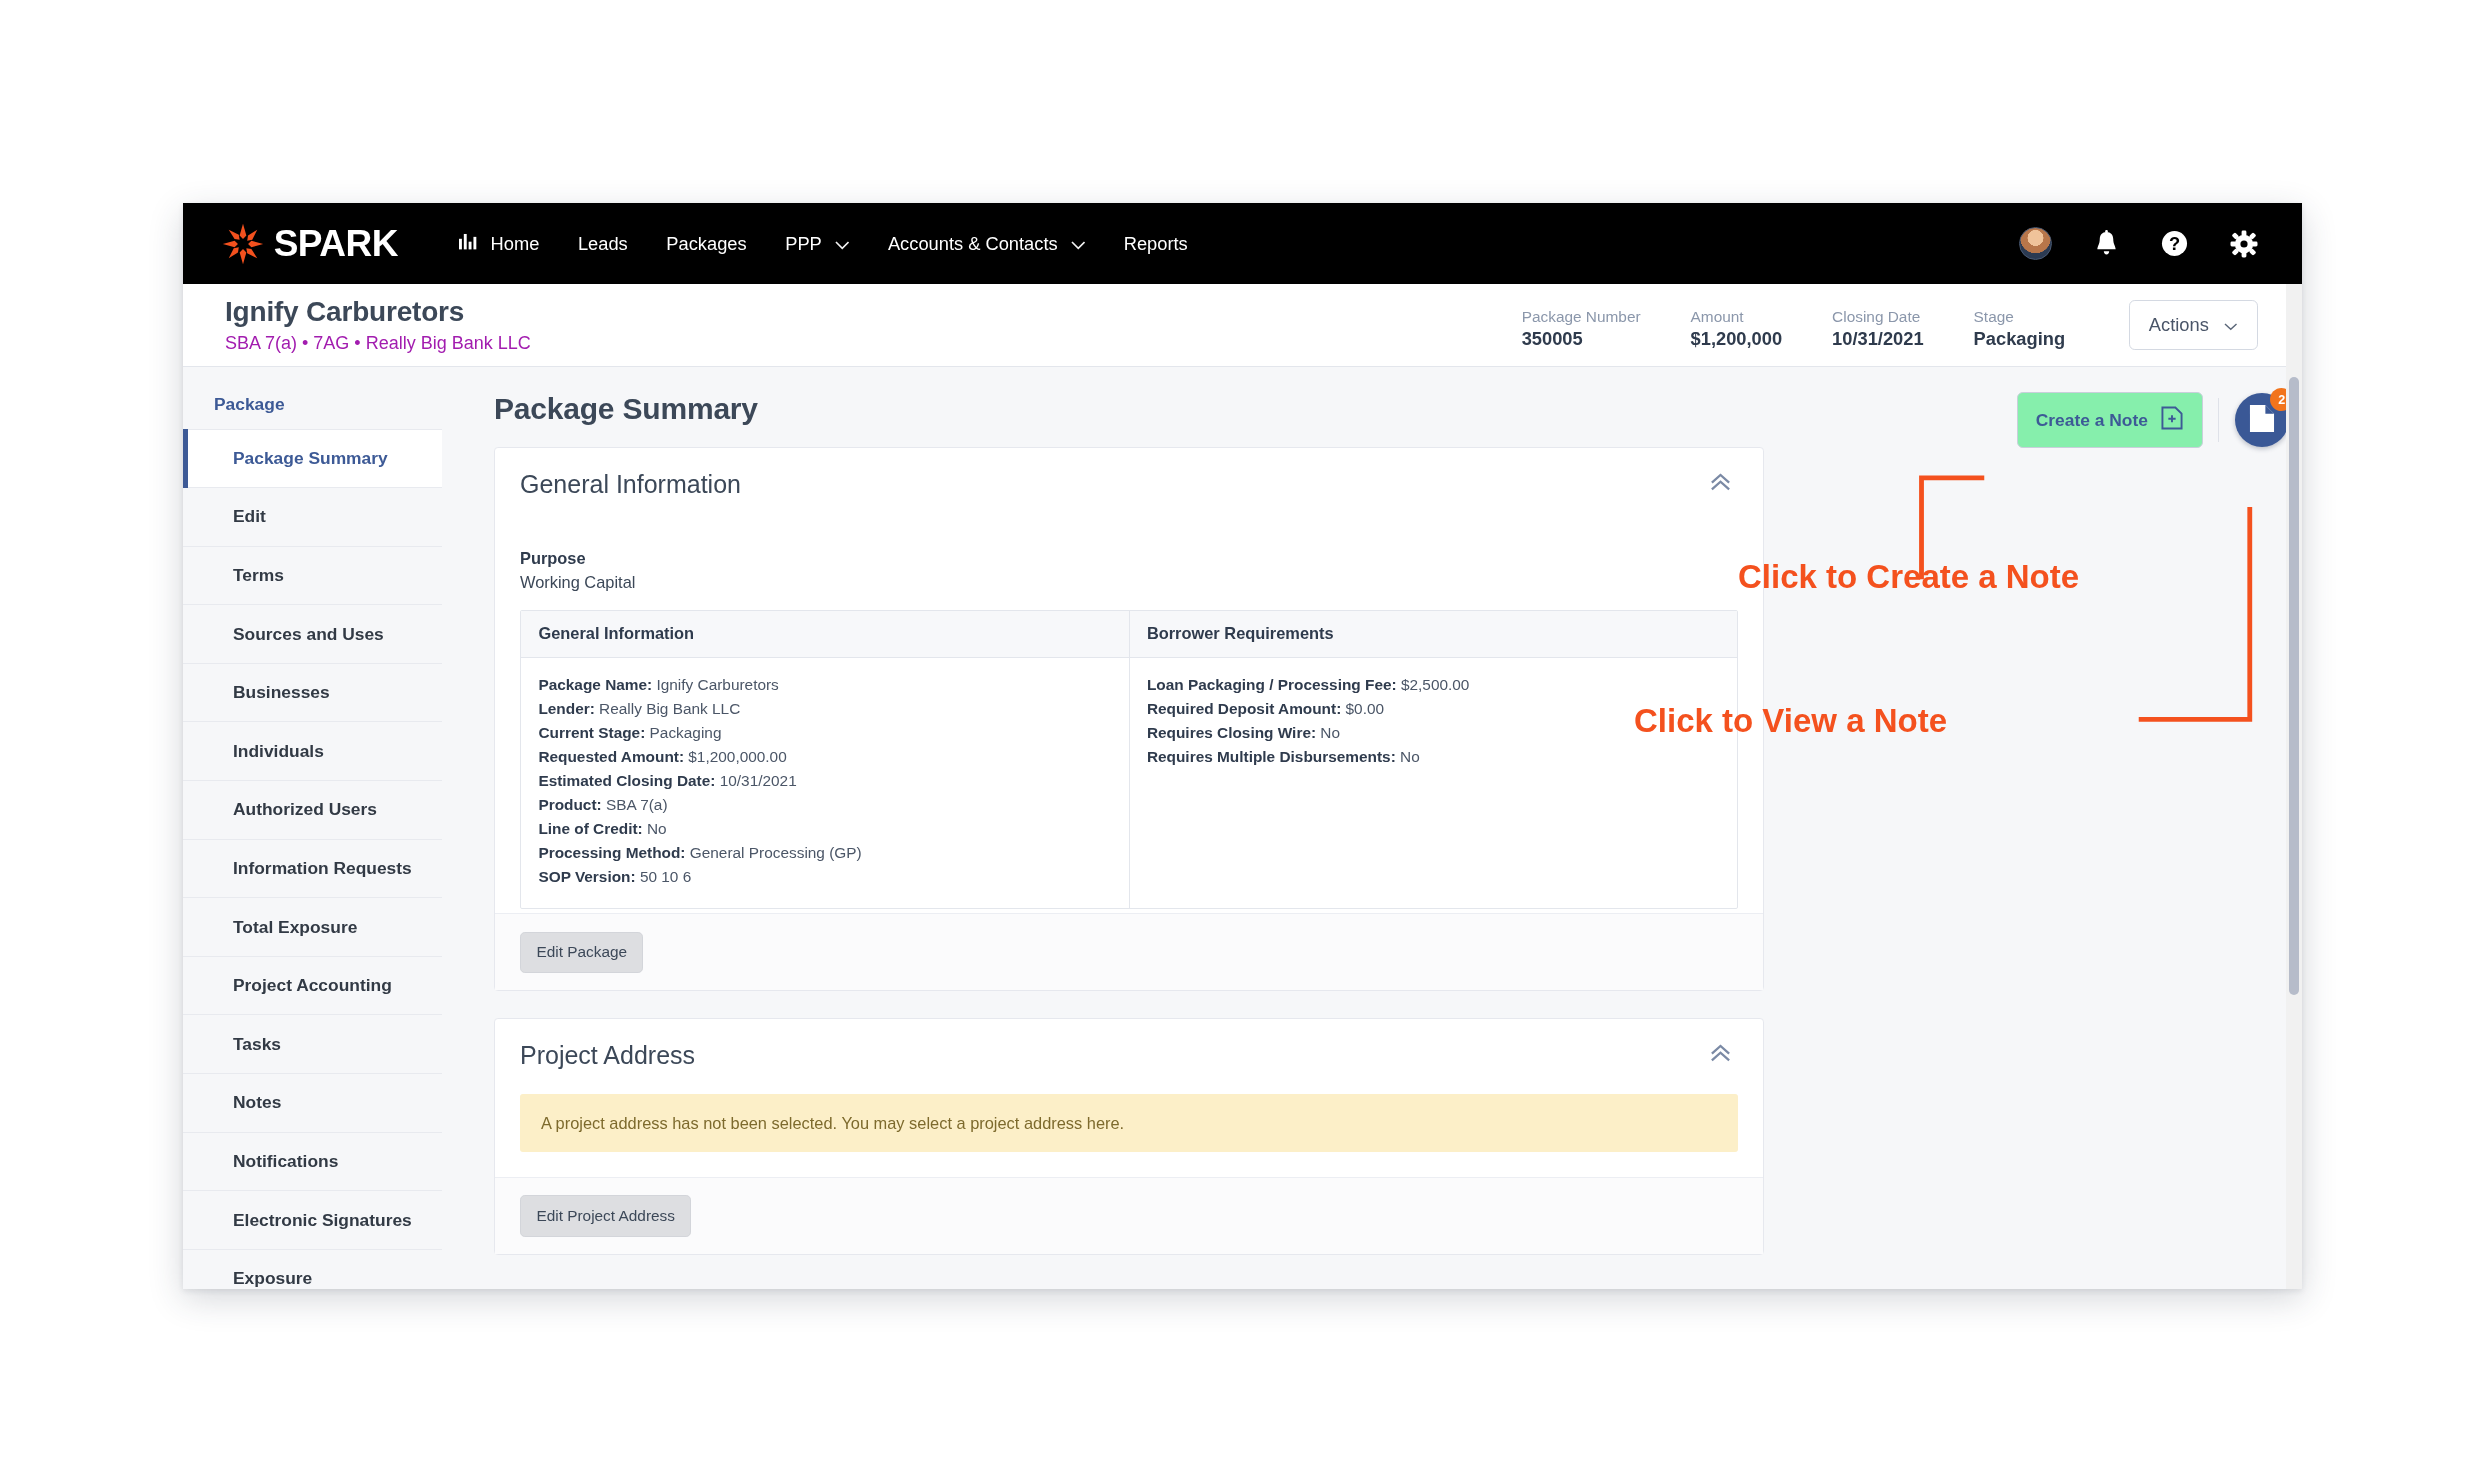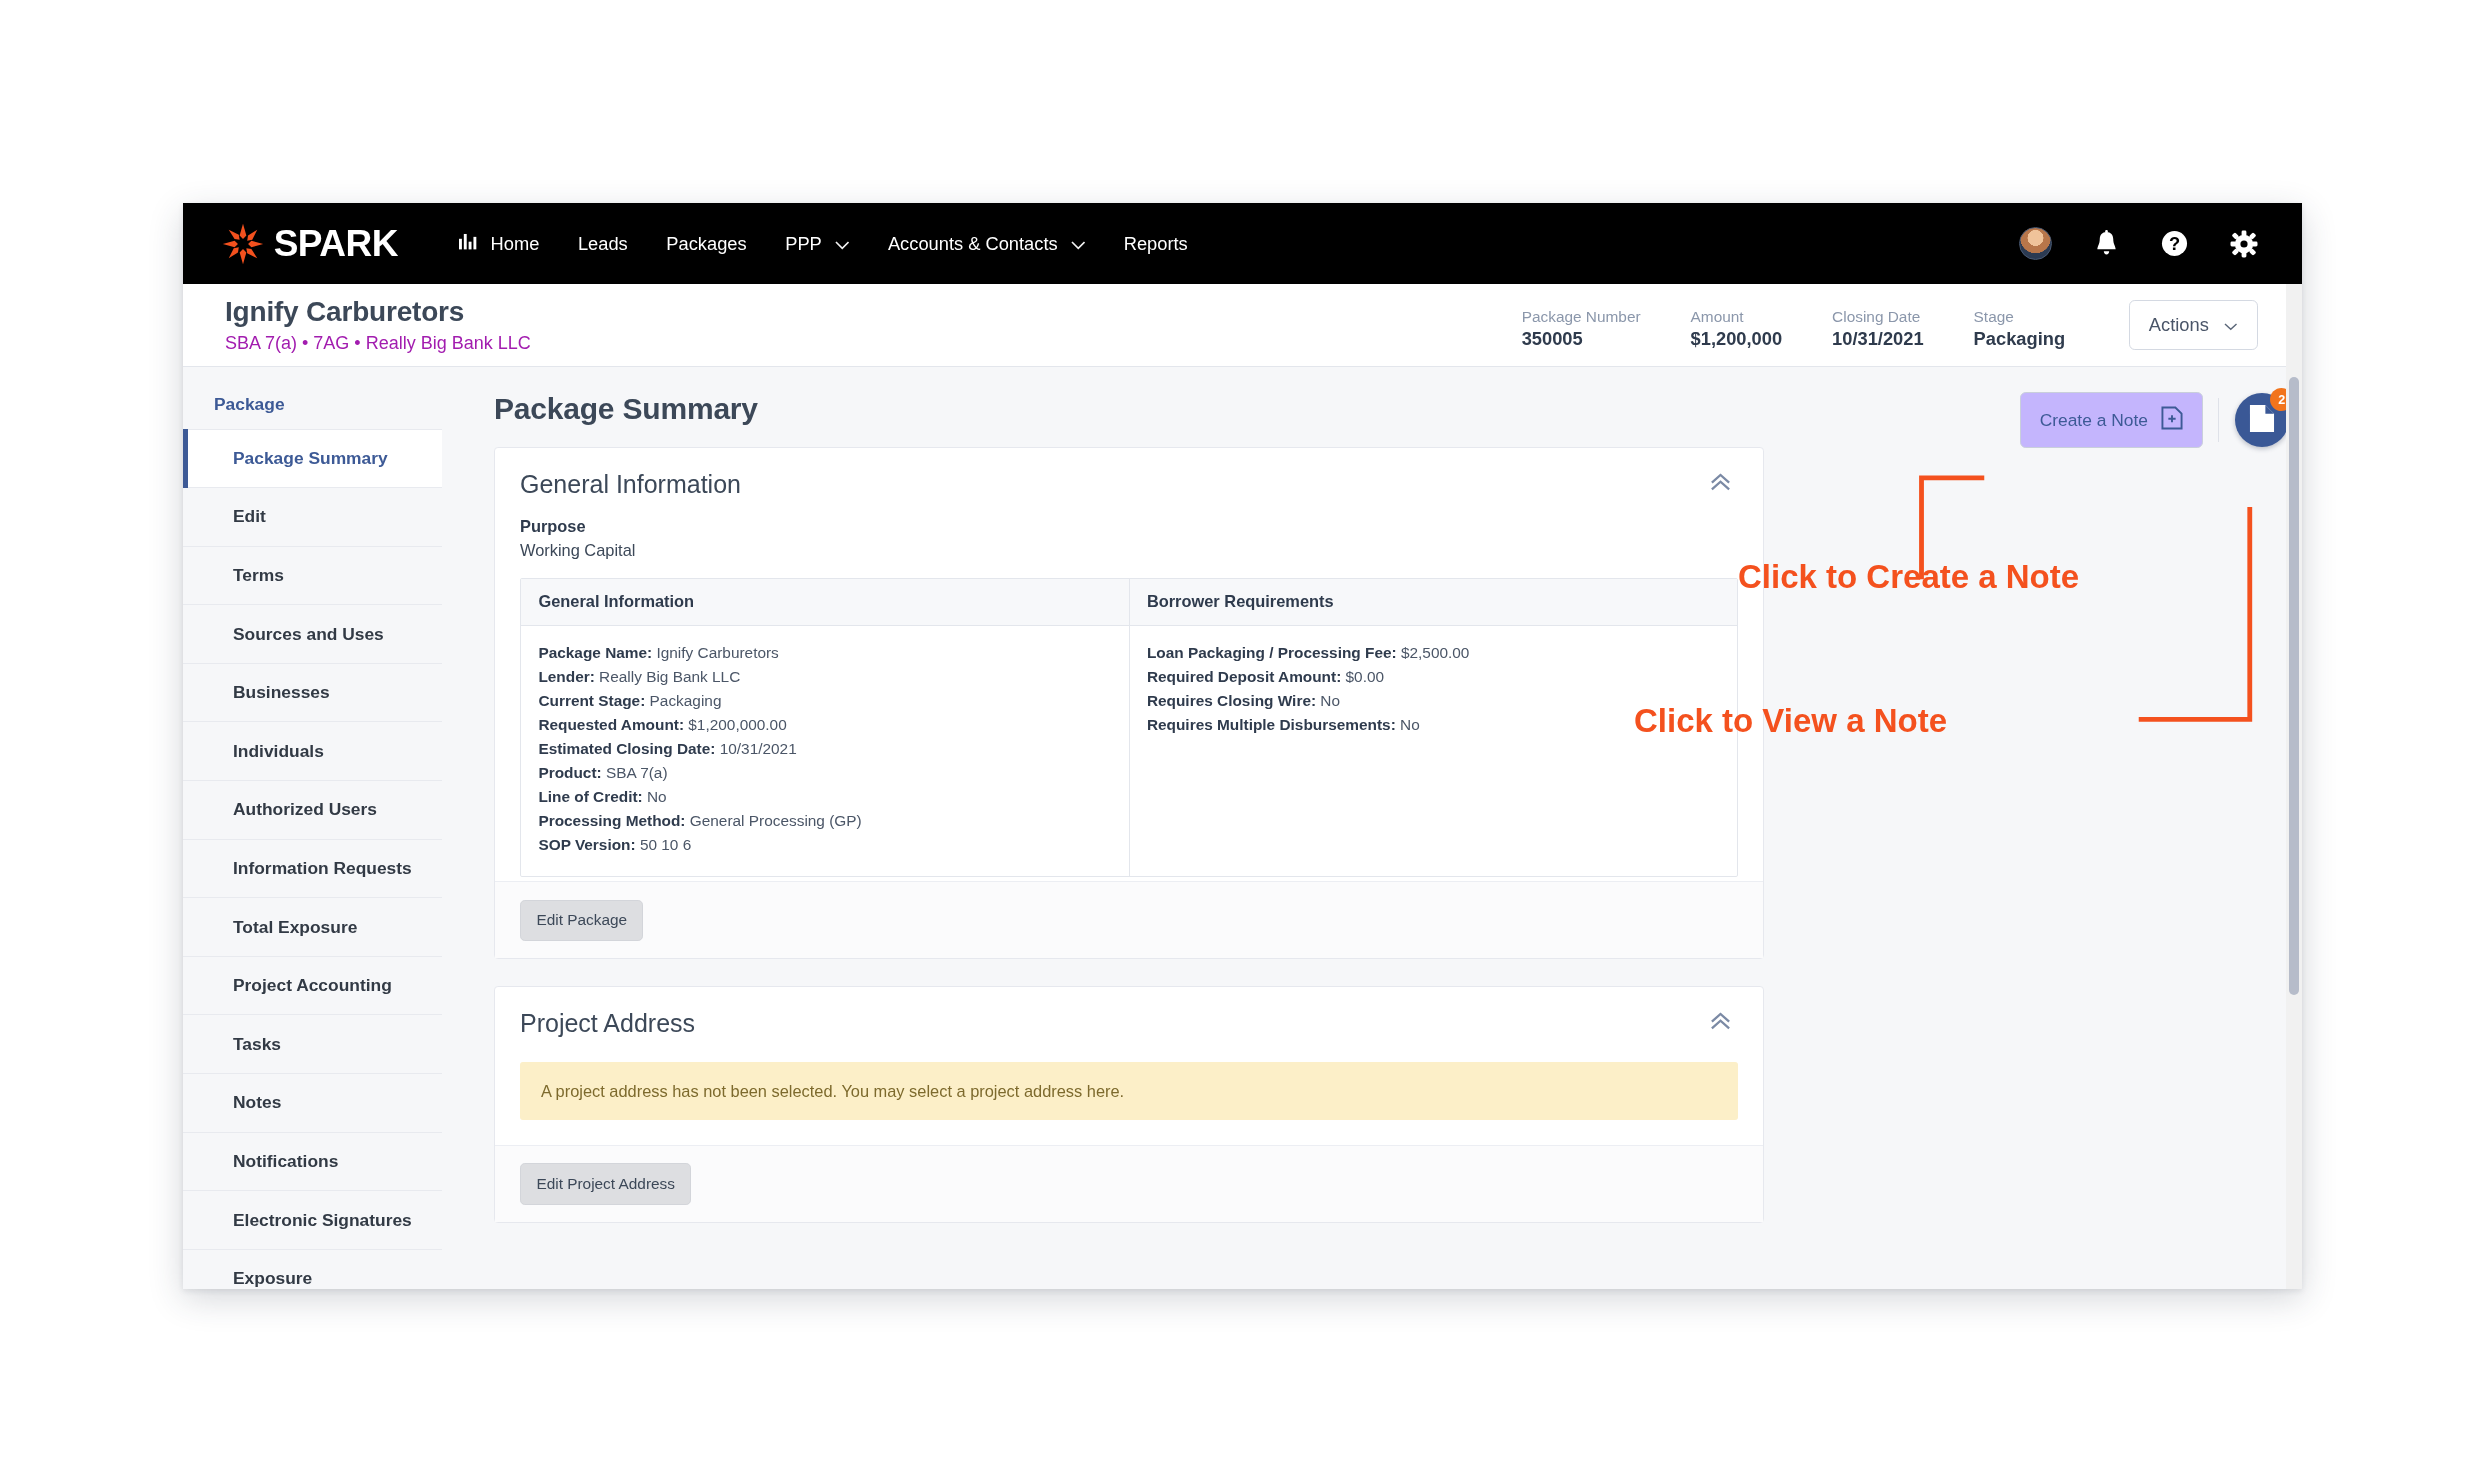--- a/index.html
+++ b/index.html
@@ -119,21 +119,21 @@
     background: #ffffff; border: 1px solid #e6e8ee;
     border-radius: 3.9px; margin-bottom: 27px;
   }
   .card-head {
     display: flex; align-items: center; justify-content: space-between;
     padding: 21px 25px 17.4px 25px;
   }
   .card-title { font-size: 25px; color: #3c4858; font-weight: 400; }
   .collapse-btn { cursor: pointer; padding: 3.9px 5.8px; }
   .card-body { padding: 0 25px 3.9px 25px; }
-  .purpose-label { font-size: 16.4px; font-weight: 700; color: #2f3b4d; }
+  .purpose-label { font-size: 16.4px; font-weight: 700; color: #2f3b4d; margin-top: 32px; }
   .purpose-value { font-size: 16.4px; color: #3c4858; margin-top: 4.8px; margin-bottom: 17.4px; }
 
   
   .dtable { display: flex; border: 1px solid #e3e6ec; border-radius: 1.9px; }
   .dcol { flex: 1; }
   .dcol + .dcol { border-left: 1px solid #e3e6ec; }
   .dcol-head {
     background: #f7f8fa; border-bottom: 1px solid #e3e6ec;
     font-size: 16.4px; font-weight: 700; color: #2f3b4d;
     padding: 13.5px 17.4px;
@@ -158,22 +158,22 @@
   }
 
   
   .notes-cluster {
     position: absolute; top: 25px; right: 0; width: 357px;
     display: flex; align-items: center; justify-content: flex-end;
     padding-right: 13.5px;
   }
   .create-note-btn {
     display: flex; align-items: center; gap: 13.5px;
-    background: #c4b5fd; border: 1px solid #c9cfdb; border-radius: 5.8px;
-    padding: 12.6px 18.3px; font-size: 17.4px; font-weight: 400; color: #3d5a96;
+    background: #86efac; border: 1px solid #c9cfdb; border-radius: 5.8px;
+    padding: 12.6px 18.3px; font-size: 17.4px; font-weight: 700; color: #3d5a96;
     cursor: pointer; white-space: nowrap;
   }
   .v-divider { width: 1px; height: 44px; background: #dfe2e9; margin: 0 15.4px; }
   .fab {
     position: relative; width: 54px; height: 54px; border-radius: 50%;
     background: #3a5896; display: flex; align-items: center; justify-content: center;
     cursor: pointer; box-shadow: 0 1.9px 5.8px rgba(30,40,70,.28);
   }
   .fab-badge {
     position: absolute; top: -4.8px; right: -4.8px;

